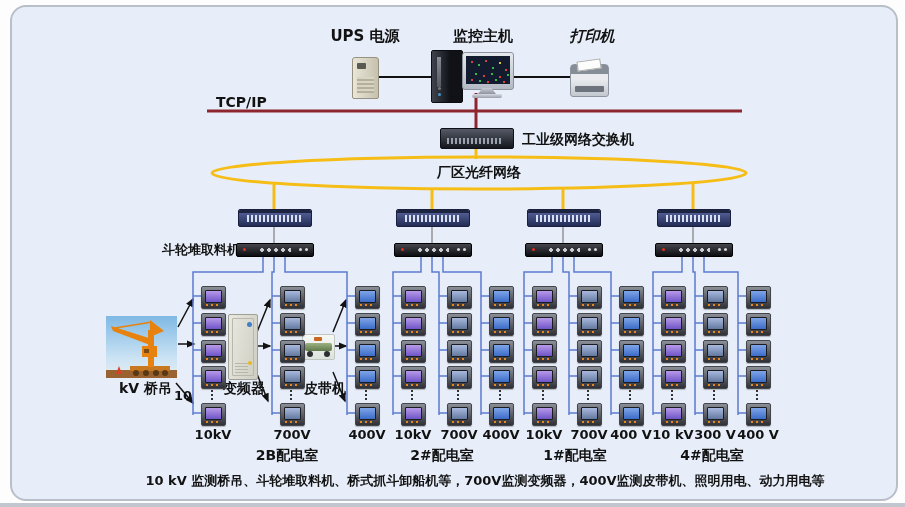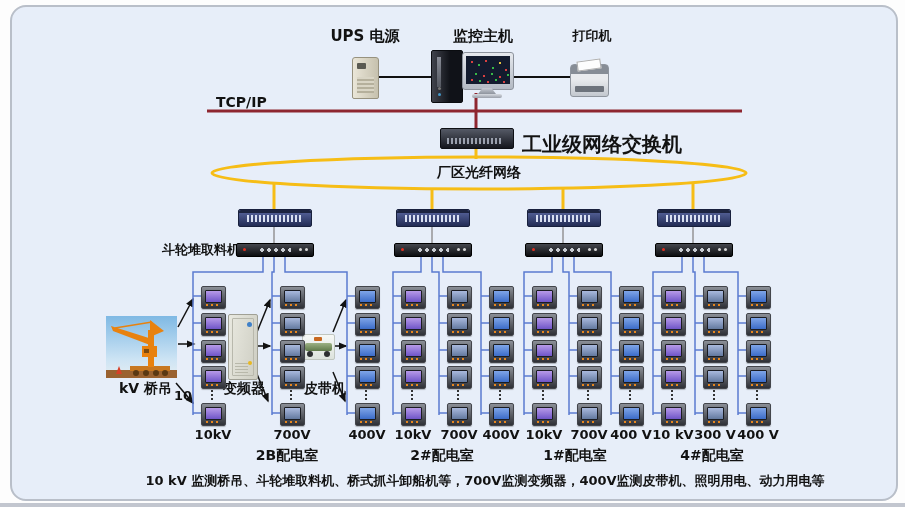--- a/index.html
+++ b/index.html
@@ -191,35 +191,35 @@
       <polyline class="w-blue" points="704,256 704,272 738,272 738,415"></polyline>
       <line class="w-blue" x1="738" y1="296" x2="747" y2="296"></line>
       <line class="w-blue" x1="738" y1="323" x2="747" y2="323"></line>
       <line class="w-blue" x1="738" y1="350" x2="747" y2="350"></line>
       <line class="w-blue" x1="738" y1="376" x2="747" y2="376"></line>
       <line class="w-blue" x1="738" y1="413" x2="747" y2="413"></line>
     </svg>
 
   <div class="lbl center-lbl" style="left:365px;top:27px;font-size:15px;">UPS 电源</div>
   <div class="lbl center-lbl" style="left:483px;top:27px;font-size:15px;">监控主机</div>
-  <div class="lbl center-lbl" style="left:592px;top:27px;font-size:13px;">打印机</div>
+  <div class="lbl center-lbl" style="left:592px;top:27px;font-size:15px;font-style:italic;">打印机</div>
   <div class="ups"></div>
   <div class="tower"></div>
   <div class="monitor">
       <div class="screen">
         <span class="px"></span>
       </div>
     </div>
   <div class="monitor-stand"></div>
   <div class="monitor-base"></div>
   <div class="printer"></div>
 
   <div class="lbl" style="left:216px;top:94px;font-size:14px;">TCP/IP</div>
   <div class="core-switch"></div>
-  <div class="lbl" style="left:522px;top:131px;font-size:20px;">工业级网络交换机</div>
+  <div class="lbl" style="left:522px;top:131px;font-size:14px;">工业级网络交换机</div>
   <div class="lbl center-lbl" style="left:479px;top:164px;font-size:14px;">厂区光纤网络</div>
   <div class="lbl" style="left:162px;top:241px;font-size:13px;">斗轮堆取料机</div>
 
   <svg class="crane" viewBox="0 0 71 62">
     <defs>
       <linearGradient id="sky" x1="0" y1="0" x2="0" y2="1">
         <stop offset="0" stop-color="#7fb9e4"></stop>
         <stop offset="0.7" stop-color="#cde4f4"></stop>
         <stop offset="1" stop-color="#e6eef2"></stop>
       </linearGradient>

